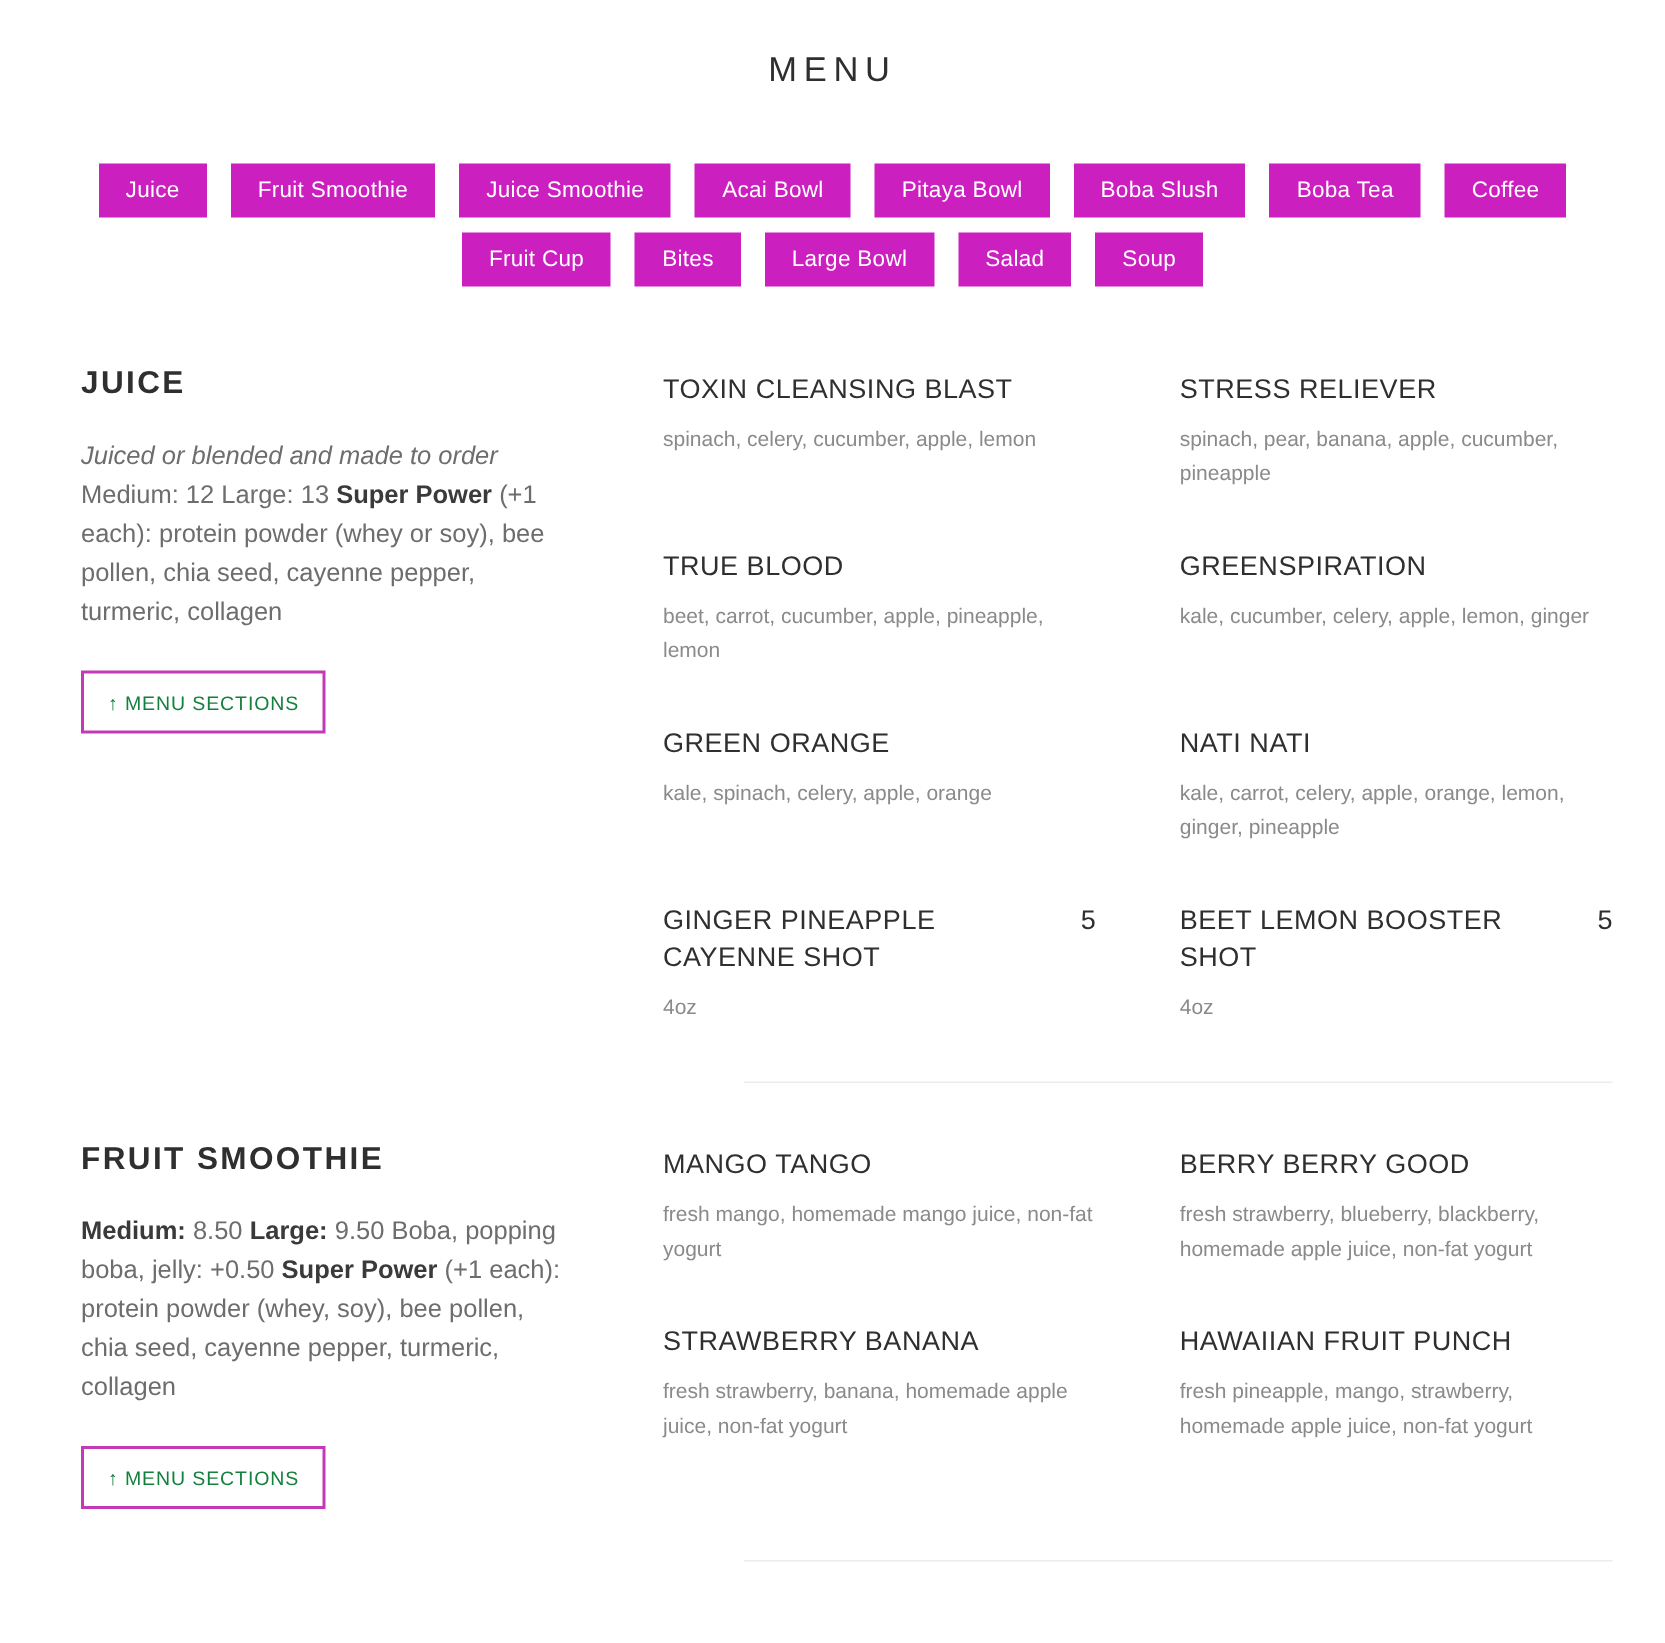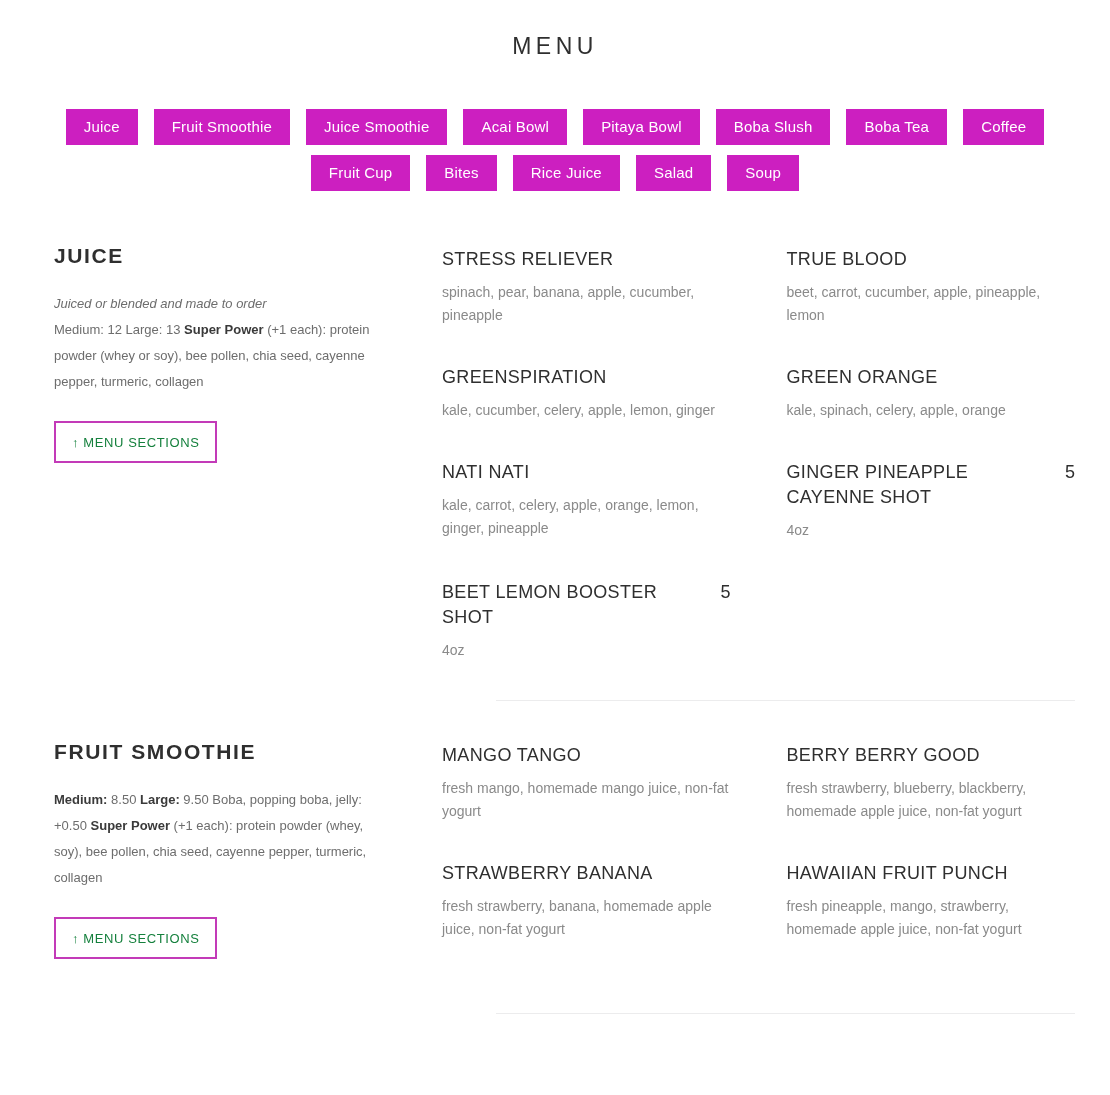--- a/index.html
+++ b/index.html
@@ -76,21 +76,21 @@
   }
   .section-title {
     font-size: 21px;
     font-weight: 600;
     letter-spacing: 1.6px;
     color: #2f2f2f;
     margin: 0 0 22px 0;
     line-height: 1.25;
   }
   .section-note {
-    font-size: 13px;
+    font-size: 17px;
     line-height: 26px;
     color: #6d6d6d;
     margin: 0;
   }
   .section-note em { font-style: italic; }
   .section-note b { font-weight: 700; color: #3a3a3a; }
 
   .sections-link {
     display: inline-block;
     margin-top: 26px;
@@ -171,32 +171,38 @@
       <a class="nav-btn" href="#">Juice Smoothie</a>
       <a class="nav-btn" href="#">Acai Bowl</a>
       <a class="nav-btn" href="#">Pitaya Bowl</a>
       <a class="nav-btn" href="#">Boba Slush</a>
       <a class="nav-btn" href="#">Boba Tea</a>
       <a class="nav-btn" href="#">Coffee</a>
     </div>
   <div class="nav-row" id="nav-row-2">
       <a class="nav-btn" href="#">Fruit Cup</a>
       <a class="nav-btn" href="#">Bites</a>
-      <a class="nav-btn" href="#">Rice Juice</a>
+      <a class="nav-btn" href="#">Large Bowl</a>
       <a class="nav-btn" href="#">Salad</a>
       <a class="nav-btn" href="#">Soup</a>
     </div>
 </div>
 
 <div class="sections" id="sections-root">
     <div class="section">
       <div class="section-intro"><h2 class="section-title">JUICE</h2><p class="section-note"><em>Juiced or blended and made to order</em><br><span>Medium: 12 Large: 13 </span><b>Super Power</b><span> (+1 each): protein powder (whey or soy), bee pollen, chia seed, cayenne pepper, turmeric, collagen</span></p><a class="sections-link" href="#">↑ MENU SECTIONS</a></div>
       <div class="items">
         <div class="item">
           <div class="item-head">
+            <h3 class="item-name">TOXIN CLEANSING BLAST</h3>
+          </div>
+          <p class="item-desc">spinach, celery, cucumber, apple, lemon</p>
+        </div>
+        <div class="item">
+          <div class="item-head">
             <h3 class="item-name">STRESS RELIEVER</h3>
           </div>
           <p class="item-desc">spinach, pear, banana, apple, cucumber, pineapple</p>
         </div>
         <div class="item">
           <div class="item-head">
             <h3 class="item-name">TRUE BLOOD</h3>
           </div>
           <p class="item-desc">beet, carrot, cucumber, apple, pineapple, lemon</p>
         </div>

